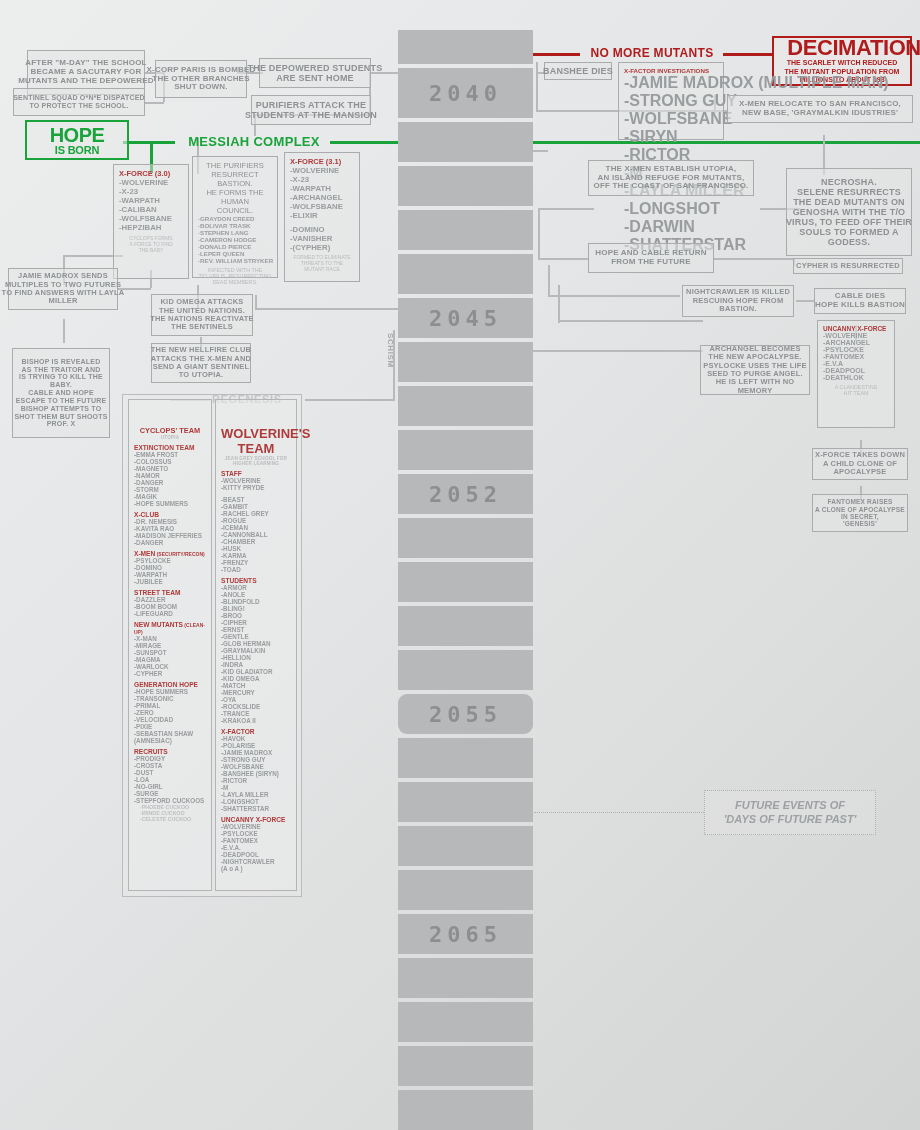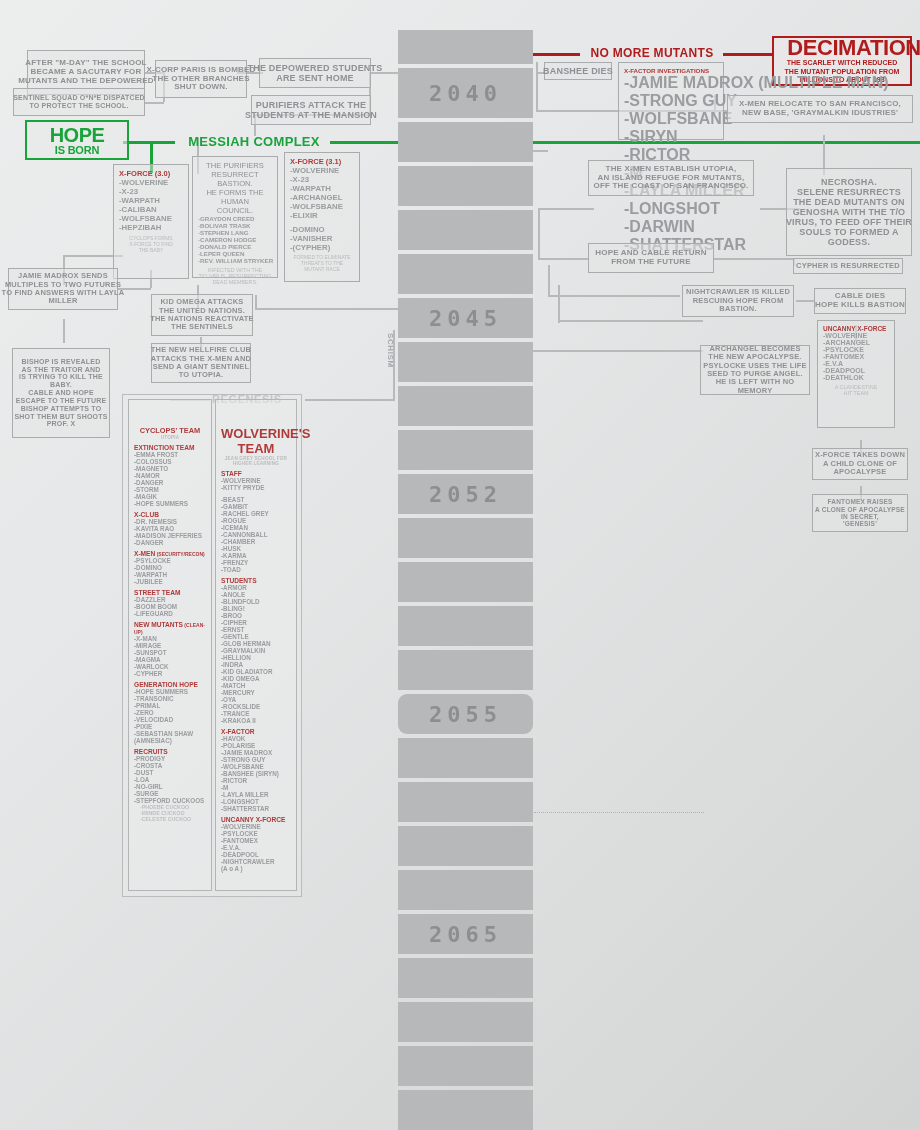--- a/index.html
+++ b/index.html
@@ -550,14 +550,18 @@
         <span class="it" style="font-size: 6.3px;">-WOLVERINE</span>
         <span class="it" style="font-size: 6.3px;">-PSYLOCKE</span>
         <span class="it" style="font-size: 6.3px;">-FANTOMEX</span>
         <span class="it" style="font-size: 6.3px;">-E.V.A.</span>
         <span class="it" style="font-size: 6.3px;">-DEADPOOL</span>
         <span class="it" style="font-size: 6.3px;">-NIGHTCRAWLER</span>
         <span class="it" style="font-size: 6.3px;">   (A o A )</span>
       </div>
   </div>
 
+  <div class="future" style="left:704px;top:790px;width:172px;height:45px;">
+    <span>FUTURE EVENTS OF</span>
+    <span>'DAYS OF FUTURE PAST'</span>
+  </div>
 
 </div>
 
 </body></html>

